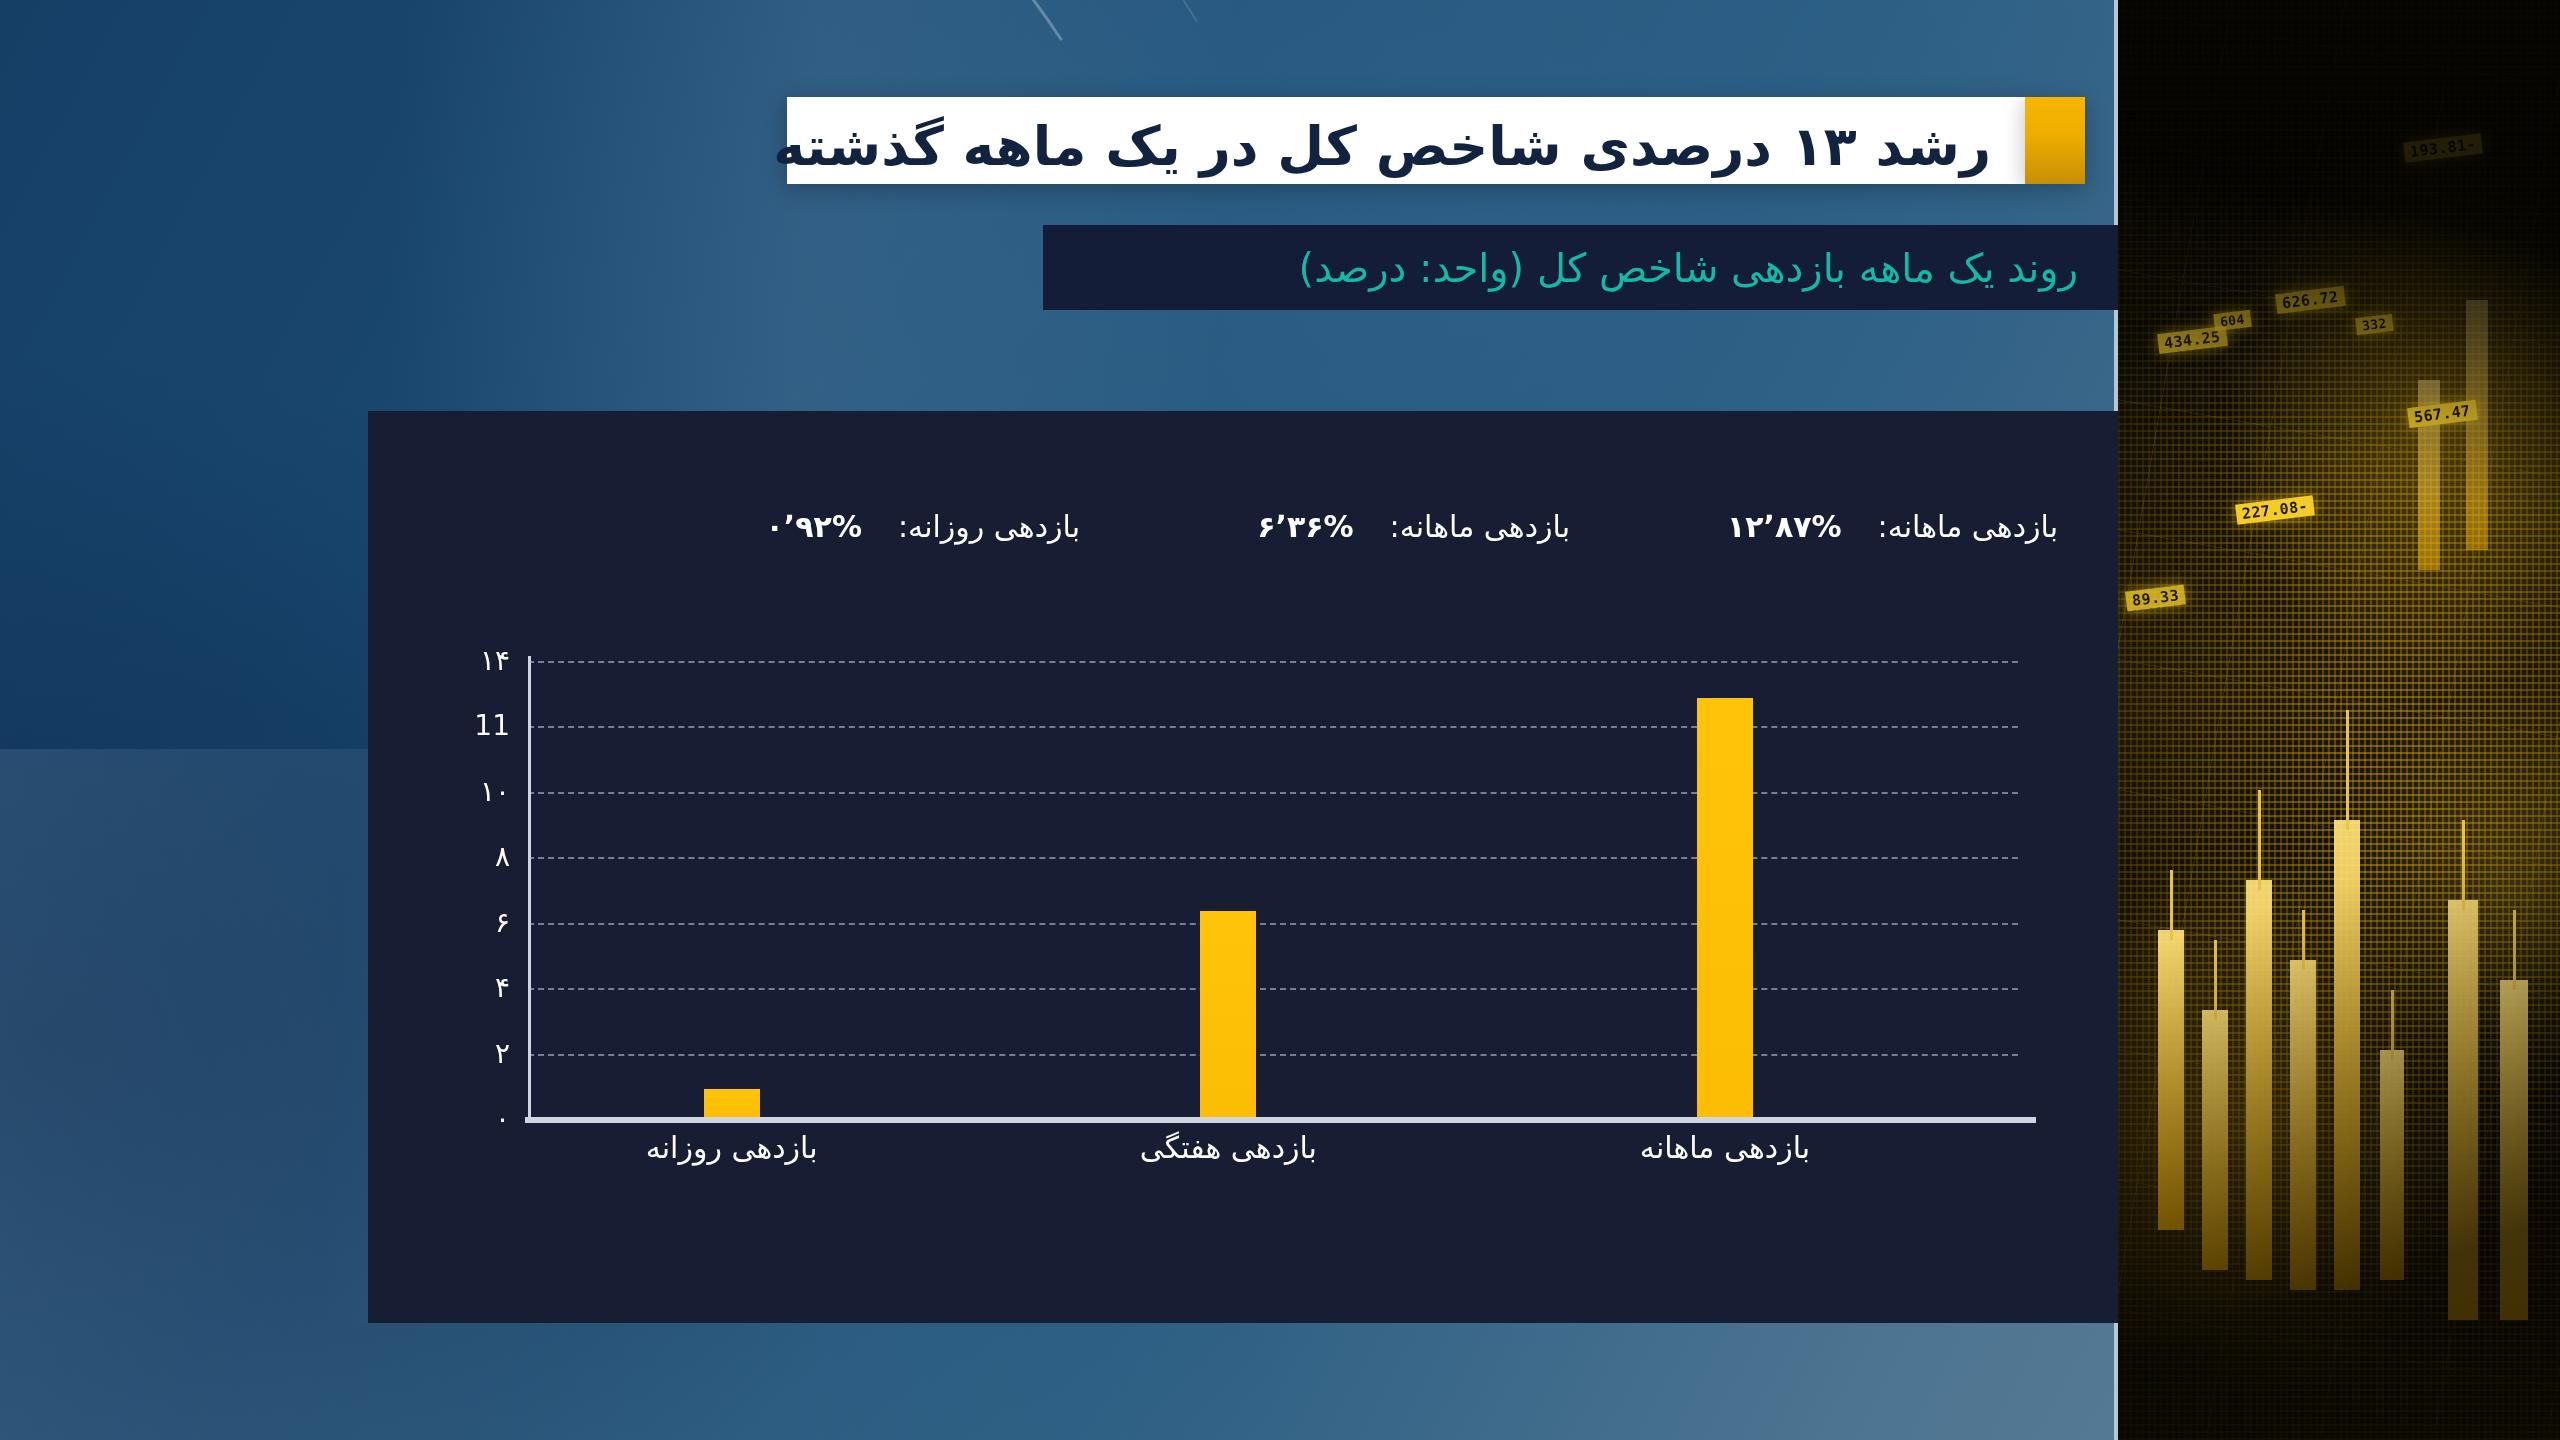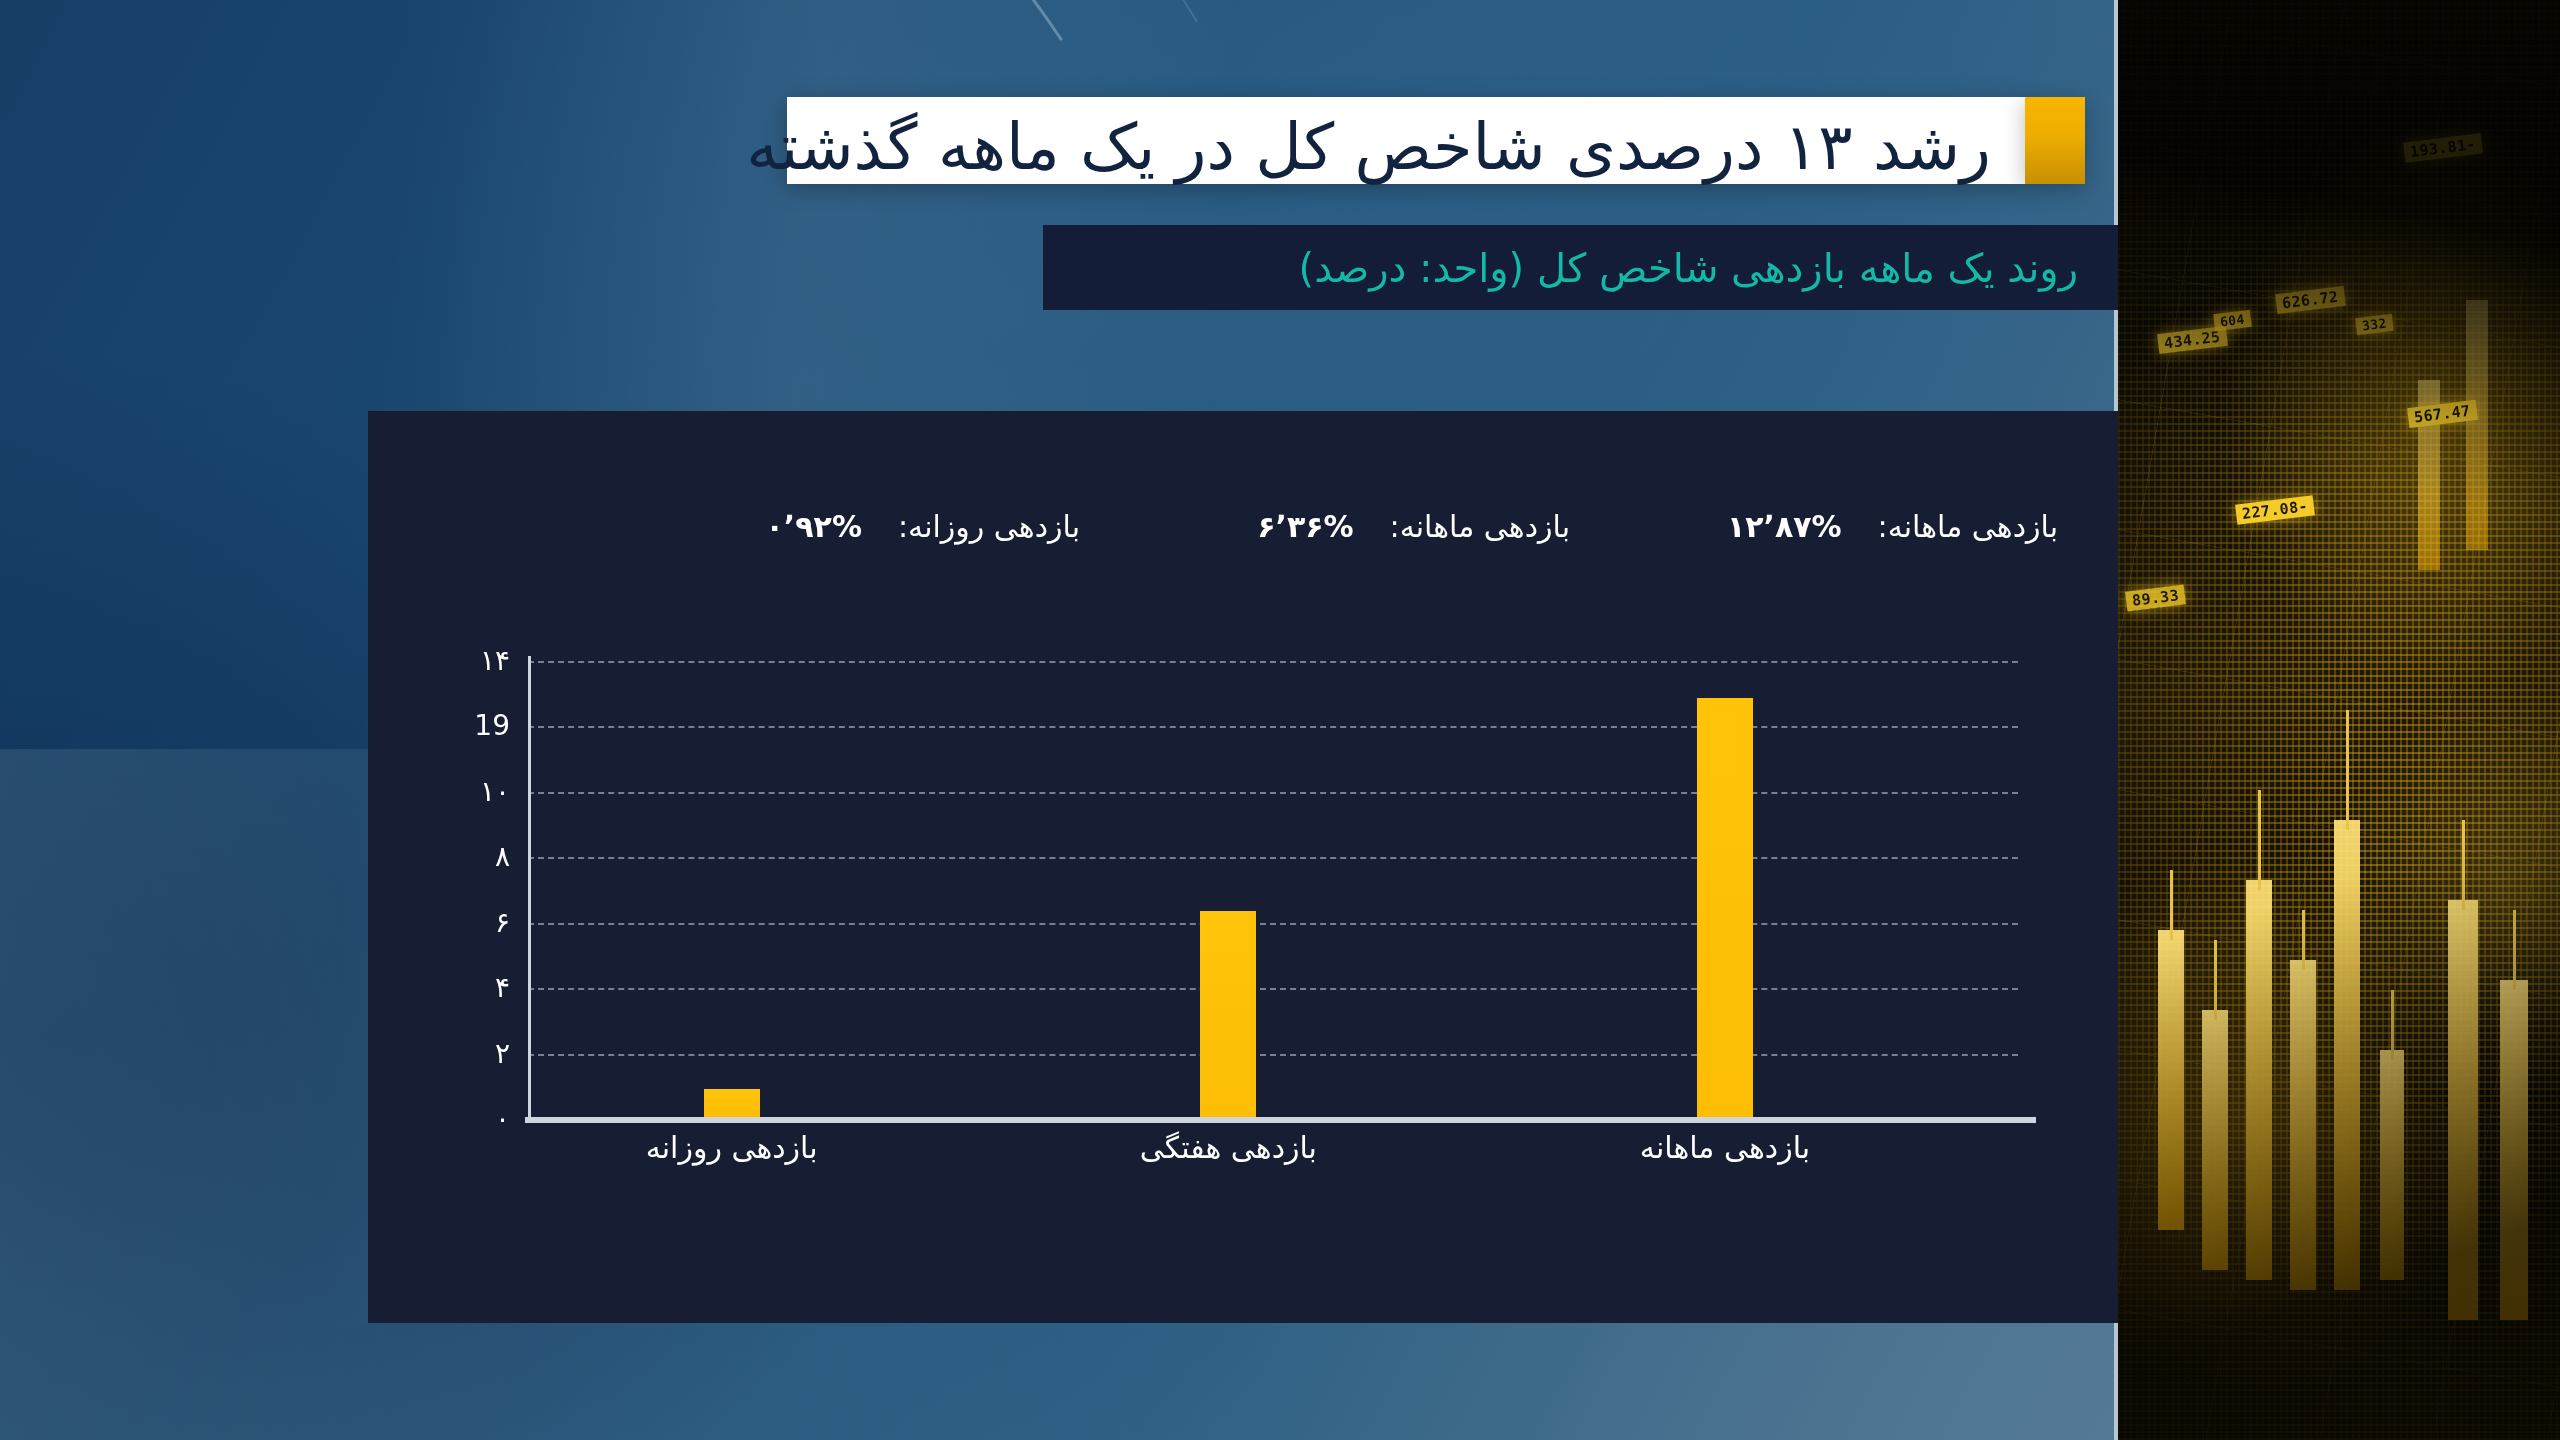--- a/index.html
+++ b/index.html
@@ -72,21 +72,21 @@
   .ticker.dim{background:rgba(243,204,42,.80);}
 
   
   #title-bar{
     position:absolute;left:787px;top:97px;width:1238px;height:87px;
     background:#ffffff;display:flex;align-items:center;justify-content:flex-start;
     padding:0 34px 0 20px;box-sizing:border-box;
     box-shadow:0 5px 22px rgba(0,0,0,.28);
   }
   #title-text{
-    color:#12233f;font-size:64px;font-weight:normal;line-height:1;white-space:nowrap;
+    color:#12233f;font-size:54px;font-weight:bold;line-height:1;white-space:nowrap;
     letter-spacing:-.5px;
     margin-top:12px;
   }
   #title-accent{
     position:absolute;left:2025px;top:97px;width:60px;height:87px;
     background:linear-gradient(180deg,#f7b500 0%,#efae00 42%,#c78f05 100%);
     box-shadow:0 5px 22px rgba(0,0,0,.26);
   }
   #subtitle-band{
     position:absolute;left:1043px;top:225px;width:1075px;height:85px;
@@ -226,21 +226,21 @@
           <div class="gridline" style="top: 65.4286px;"></div>
           <div class="gridline" style="top: 0px;"></div>
         </div>
       <div id="yticks">
           <div class="ytick" style="top: 458px;">۰</div>
           <div class="ytick" style="top: 392.571px;">۲</div>
           <div class="ytick" style="top: 327.143px;">۴</div>
           <div class="ytick" style="top: 261.714px;">۶</div>
           <div class="ytick" style="top: 196.286px;">۸</div>
           <div class="ytick" style="top: 130.857px; margin-left: 16px;">۱۰</div>
-          <div class="ytick" style="top: 65.4286px;">19</div>
+          <div class="ytick" style="top: 65.4286px;">11</div>
           <div class="ytick" style="top: 0px;">۱۴</div>
         </div>
       <div id="bars">
           <div class="bar" style="height: 30.0971px; left: 175.633px;"></div>
           <div class="bar" style="height: 208.063px; left: 672.3px;"></div>
           <div class="bar" style="height: 421.033px; left: 1168.97px;"></div>
         </div>
       <div id="xlabels">
           <div class="xlabel" style="right: 1286.37px;">بازدهی روزانه</div>
           <div class="xlabel" style="right: 789.7px;">بازدهی هفتگی</div>

